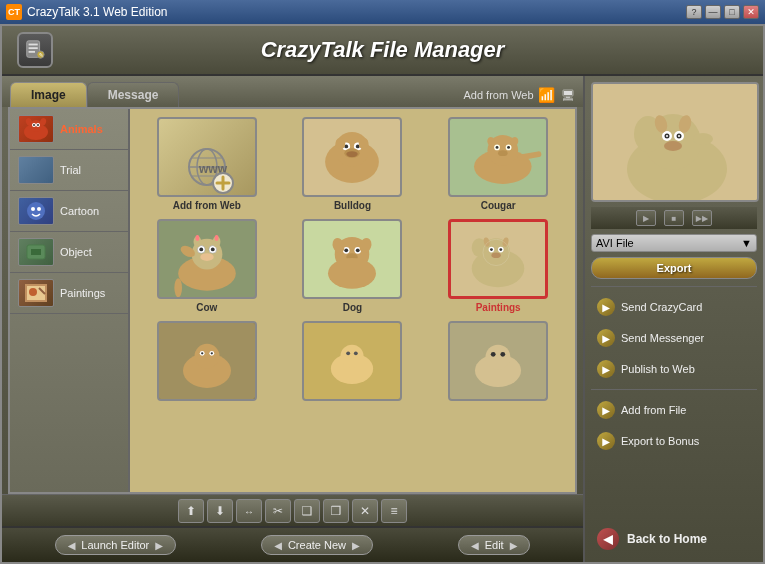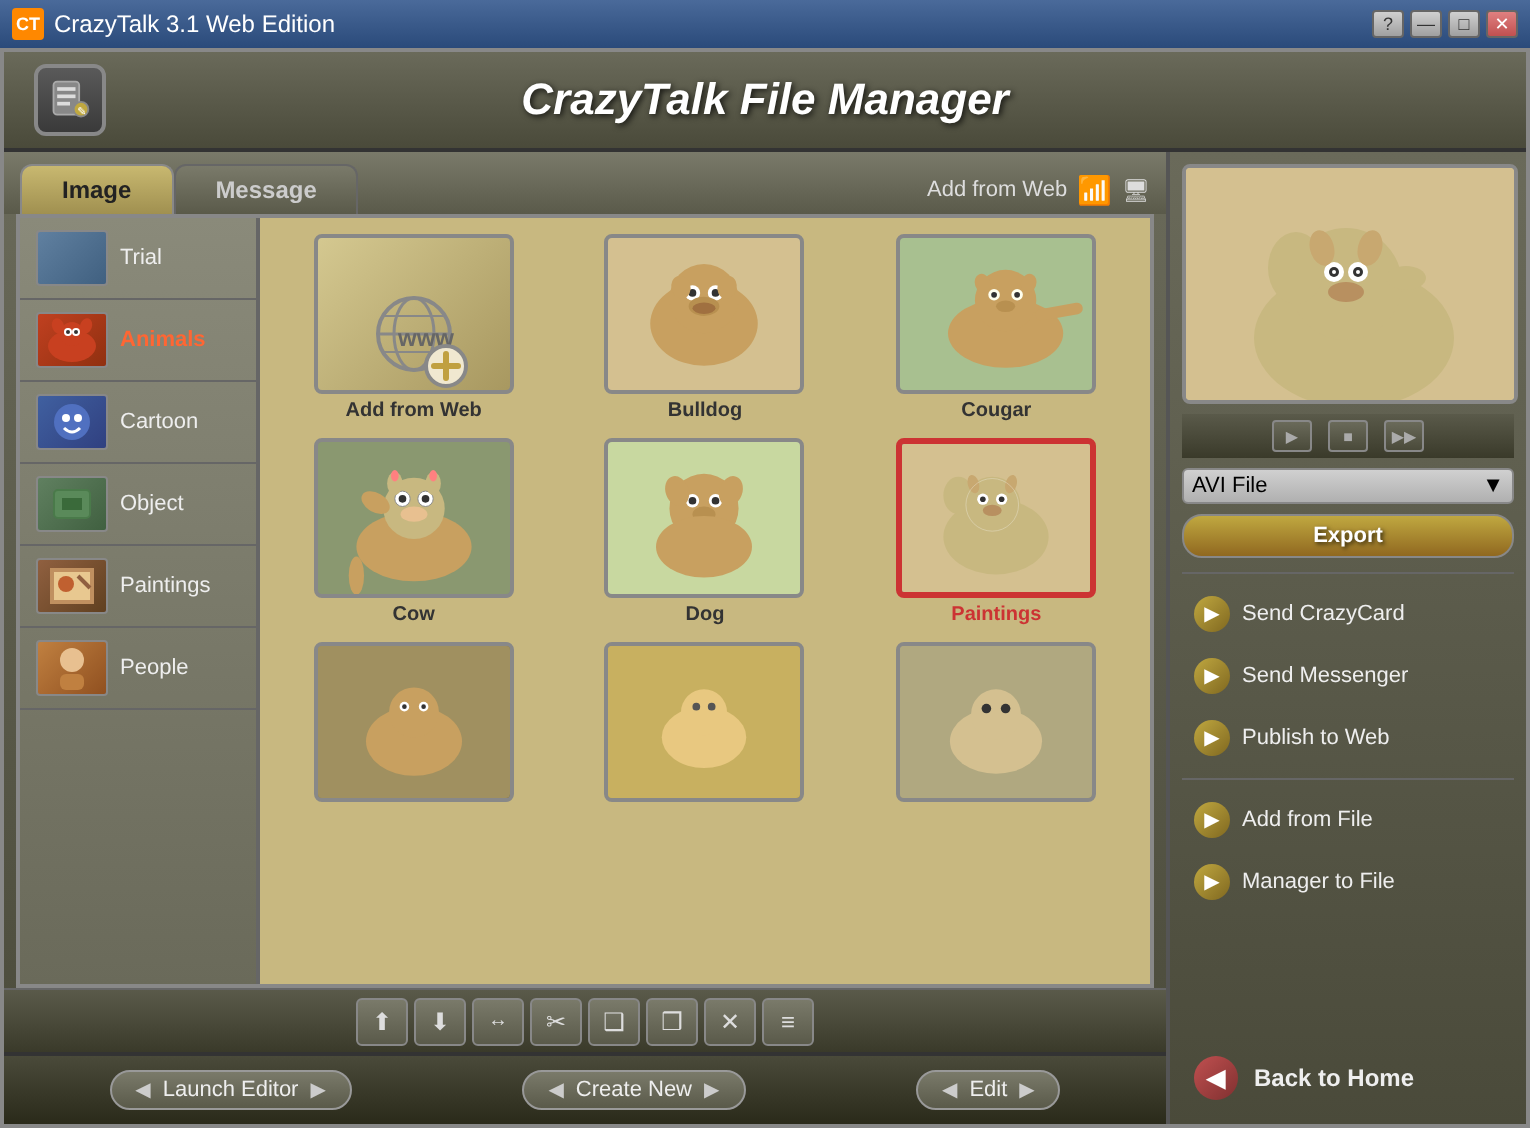--- a/index.html
+++ b/index.html
@@ -419,40 +419,40 @@
         <div class="add-from-web">
           <span>Add from Web</span>
           <span class="wifi-icon">📶</span>
           <span>🖥</span>
         </div>
       </div>
 
       <div class="gallery-container">
 
         <div class="category-sidebar">
-          <div class="category-item">
-            <div class="cat-thumb ct-trial"></div>
-            <span class="cat-label">Trial</span>
-          </div>
           <div class="category-item active">
             <div class="cat-thumb" style="background: linear-gradient(135deg, #c04020, #903010); display:flex; align-items:center; justify-content:center;">
               <svg width="34" height="26" viewBox="0 0 34 26">
                   <ellipse cx="17" cy="16" rx="12" ry="8" fill="#c84020"></ellipse>
                   <circle cx="17" cy="10" r="6" fill="#c84020"></circle>
                   <circle cx="15" cy="9" r="2" fill="white"></circle>
                   <circle cx="19" cy="9" r="2" fill="white"></circle>
                   <circle cx="15" cy="9" r="1" fill="#333"></circle>
                   <circle cx="19" cy="9" r="1" fill="#333"></circle>
                   <ellipse cx="10" cy="6" rx="3" ry="4" fill="#c84020" transform="rotate(-20,10,6)"></ellipse>
                   <ellipse cx="24" cy="6" rx="3" ry="4" fill="#c84020" transform="rotate(20,24,6)"></ellipse>
                 </svg>
             </div>
             <span class="cat-label" style="color:#ff6633; font-weight:bold;">Animals</span>
           </div>
           <div class="category-item">
+            <div class="cat-thumb ct-trial"></div>
+            <span class="cat-label">Trial</span>
+          </div>
+          <div class="category-item">
             <div class="cat-thumb ct-cartoon">
               <svg width="34" height="26" viewBox="0 0 34 26">
                   <circle cx="17" cy="13" r="9" fill="#5070c0"></circle>
                   <circle cx="14" cy="11" r="2" fill="white"></circle>
                   <circle cx="20" cy="11" r="2" fill="white"></circle>
                   <path d="M13 16 Q17 20 21 16" stroke="white" stroke-width="1.5" fill="none"></path>
                 </svg>
             </div>
             <span class="cat-label">Cartoon</span>
           </div>
@@ -468,29 +468,20 @@
           <div class="category-item">
             <div class="cat-thumb ct-paintings">
               <svg width="34" height="26" viewBox="0 0 34 26">
                   <rect x="6" y="4" width="22" height="18" fill="#c09060"></rect>
                   <rect x="8" y="6" width="18" height="14" fill="#e8c890"></rect>
                   <circle cx="14" cy="12" r="4" fill="#c06030"></circle>
                   <path d="M20 8 L26 14" stroke="#906040" stroke-width="2"></path>
                 </svg>
             </div>
             <span class="cat-label">Paintings</span>
-          </div>
-          <div class="category-item">
-            <div class="cat-thumb ct-people">
-              <svg width="34" height="26" viewBox="0 0 34 26">
-                  <circle cx="17" cy="9" r="6" fill="#e8c090"></circle>
-                  <rect x="11" y="16" width="12" height="8" rx="3" fill="#c08040"></rect>
-                </svg>
-            </div>
-            <span class="cat-label">People</span>
           </div>
         </div>
 
         <div class="image-grid-container">
           <div class="image-grid">
 
             <div class="image-cell">
               <div class="image-thumb add-web">
                 <svg width="60" height="50" viewBox="0 0 60 50">
                     <circle cx="30" cy="22" r="18" fill="none" stroke="#888" stroke-width="2"></circle>
@@ -732,21 +723,21 @@
       </div>
 
       <div class="divider"></div>
 
       <div class="side-action-btn">
         <div class="circle-arrow">▶</div>
         <span>Add from File</span>
       </div>
       <div class="side-action-btn">
         <div class="circle-arrow">▶</div>
-        <span>Manager to File</span>
+        <span>Export to Bonus</span>
       </div>
 
       <div class="back-btn" style="margin-top: auto;">
         <div class="back-arrow-circle">◀</div>
         <span>Back to Home</span>
       </div>
 
     </div>
 
   </div>

